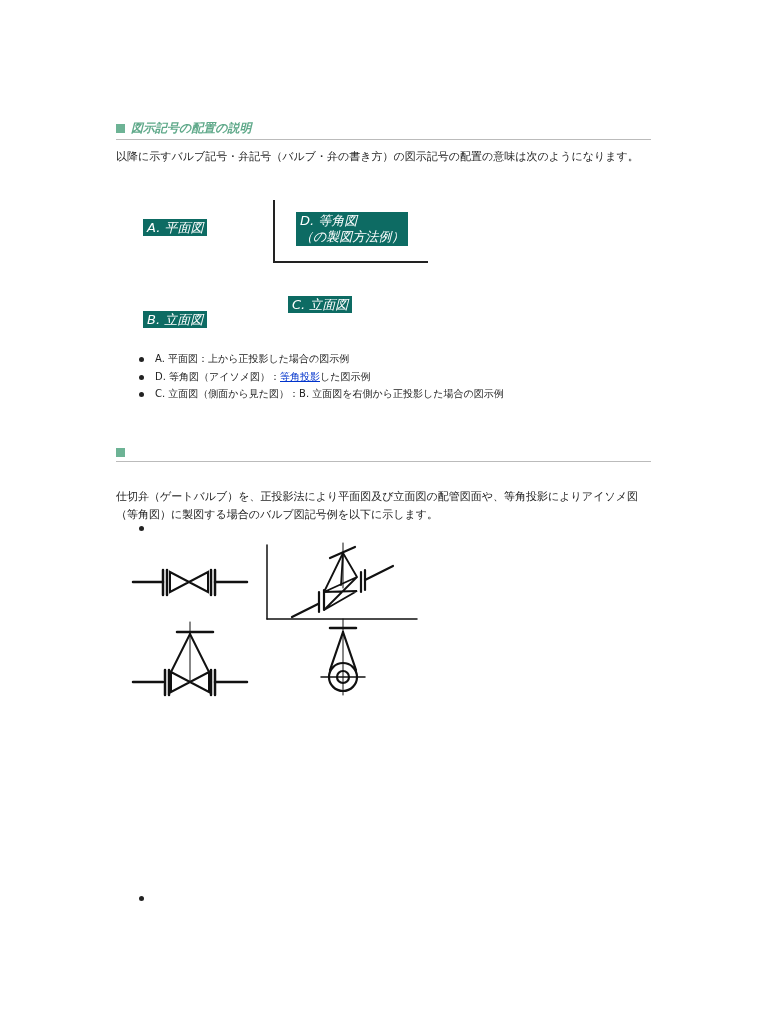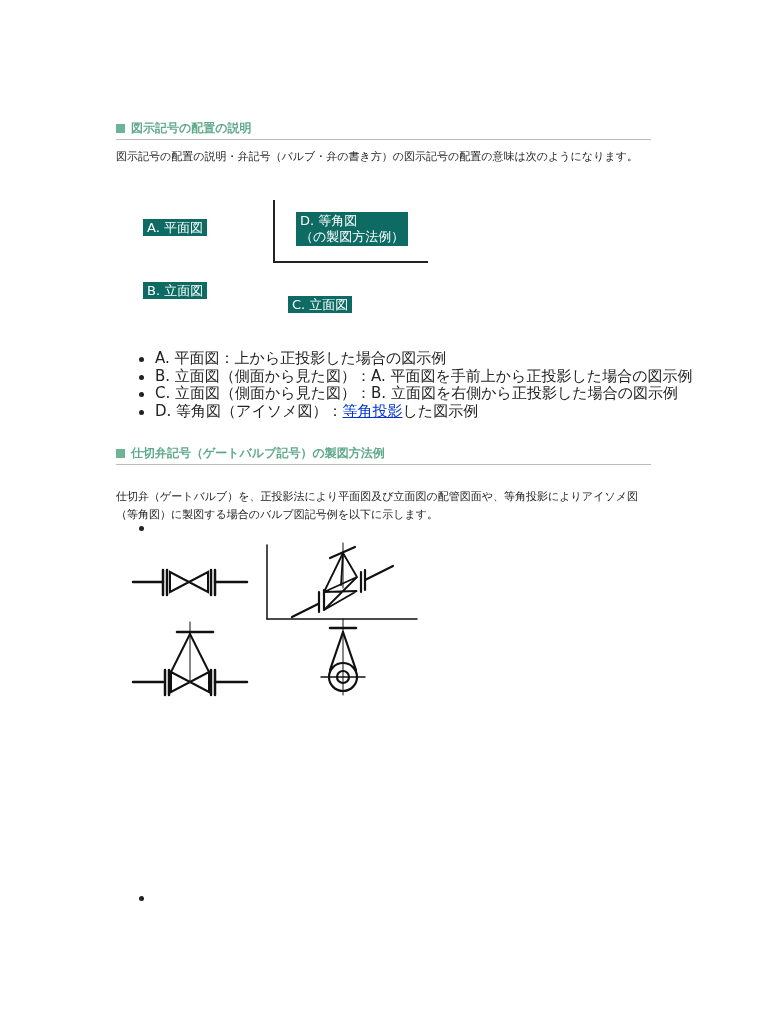--- a/index.html
+++ b/index.html
@@ -1,56 +1,55 @@
 <!DOCTYPE html>
 <html><head>
 <meta charset="utf-8">
 <style>
   html,body{margin:0;padding:0;background:#fff;}
   body{width:768px;height:1024px;position:relative;overflow:hidden;font-family:"DejaVu Sans","Liberation Sans",sans-serif;color:#222;}
   .abs{position:absolute;}
-  .heading{position:absolute;left:116px;width:535px;font-size:12px;color:#5fa98a;font-weight:bold;border-bottom:1px solid #bbb;padding-bottom:2px;}
+  .heading{position:absolute;left:116px;width:535px;font-size:12px;color:#5fa98a;font-weight:bold;border-bottom:1px solid #bbb;padding-bottom:2px;font-style:italic;}
   .heading .sq{display:inline-block;width:9px;height:9px;background:#6db395;margin-right:6px;vertical-align:-1px;}
   .para{position:absolute;left:116px;width:540px;font-size:11px;line-height:18px;color:#222;}
-  .badge{position:absolute;background:#0d6b63;color:#fff;font-size:13px;line-height:15px;padding:1px 4px;font-family:"DejaVu Sans",sans-serif;}
-  ul.bul{position:absolute;margin:0;padding:0;list-style:none;font-size:15px;color:#222;}
+  .badge{position:absolute;background:#0d6b63;color:#fff;font-size:13px;line-height:15px;padding:1px 4px;font-family:"DejaVu Sans",sans-serif;font-style:italic;}
+  ul.bul{position:absolute;margin:0;padding:0;list-style:none;font-size:10px;color:#222;}
   ul.bul li{position:relative;padding-left:19px;height:17.5px;line-height:17.5px;}
   ul.bul li .dot{position:absolute;left:3px;top:7px;width:5px;height:5px;border-radius:50%;background:#222;}
   a.link{color:#0033cc;text-decoration:underline;}
 </style>
 </head>
 <body>
 
 <div class="heading" style="top:120px;">
   <span class="sq"></span><span>図示記号の配置の説明</span>
 </div>
 
-<div class="para" style="top:148px;">図示記号の配置の説明・弁記号（バルブ・弁の書き方）の図示記号の配置の意味は次のようになります。</div>
+<div class="para" style="top:148px;">以降に示すバルブ記号・弁記号（バルブ・弁の書き方）の図示記号の配置の意味は次のようになります。</div>
 
 <div>
   <div class="abs" style="left:273px;top:200px;width:2px;height:63px;background:#222;"></div>
   <div class="abs" style="left:273px;top:261px;width:155px;height:2px;background:#222;"></div>
   <div class="badge" style="left:143px;top:219px;">A. 平面図</div>
   <div class="badge" style="left:296px;top:212px;line-height:16px;">
     <div>D. 等角図</div>
     <div>（の製図方法例）</div>
   </div>
-  <div class="badge" style="left:143px;top:282px;">B. 立面図</div>
+  <div class="badge" style="left:143px;top:311px;">B. 立面図</div>
   <div class="badge" style="left:288px;top:296px;">C. 立面図</div>
 </div>
 
 <ul class="bul" style="left:136px;top:350px;">
   <li><span class="dot"></span><span>A. 平面図：上から正投影した場合の図示例</span></li>
-  <li><span class="dot"></span><span>B. 立面図（側面から見た図）：A. 平面図を手前上から正投影した場合の図示例</span></li>
+  <li><span class="dot"></span><span>D. 等角図（アイソメ図）：</span><a class="link" href="#">等角投影</a><span>した図示例</span></li>
   <li><span class="dot"></span><span>C. 立面図（側面から見た図）：B. 立面図を右側から正投影した場合の図示例</span></li>
-  <li><span class="dot"></span><span>D. 等角図（アイソメ図）：</span><a class="link" href="#">等角投影</a><span>した図示例</span></li>
 </ul>
 
 <div class="heading" style="top:445px;">
-  <span class="sq"></span><span>仕切弁記号（ゲートバルブ記号）の製図方法例</span>
+  <span class="sq"></span>
 </div>
 
 <div class="para" style="top:460px;margin-top:28px;">仕切弁（ゲートバルブ）を、正投影法により平面図及び立面図の配管図面や、等角投影によりアイソメ図（等角図）に製図する場合のバルブ図記号例を以下に示します。</div>
 
 <ul class="bul" style="left:136px;top:519px;">
   <li><span class="dot"></span></li>
 </ul>
 
 <svg class="abs" style="left:125px;top:540px;" width="300" height="170" viewBox="0 0 300 170" fill="none" stroke="#111" stroke-linecap="round">
 

